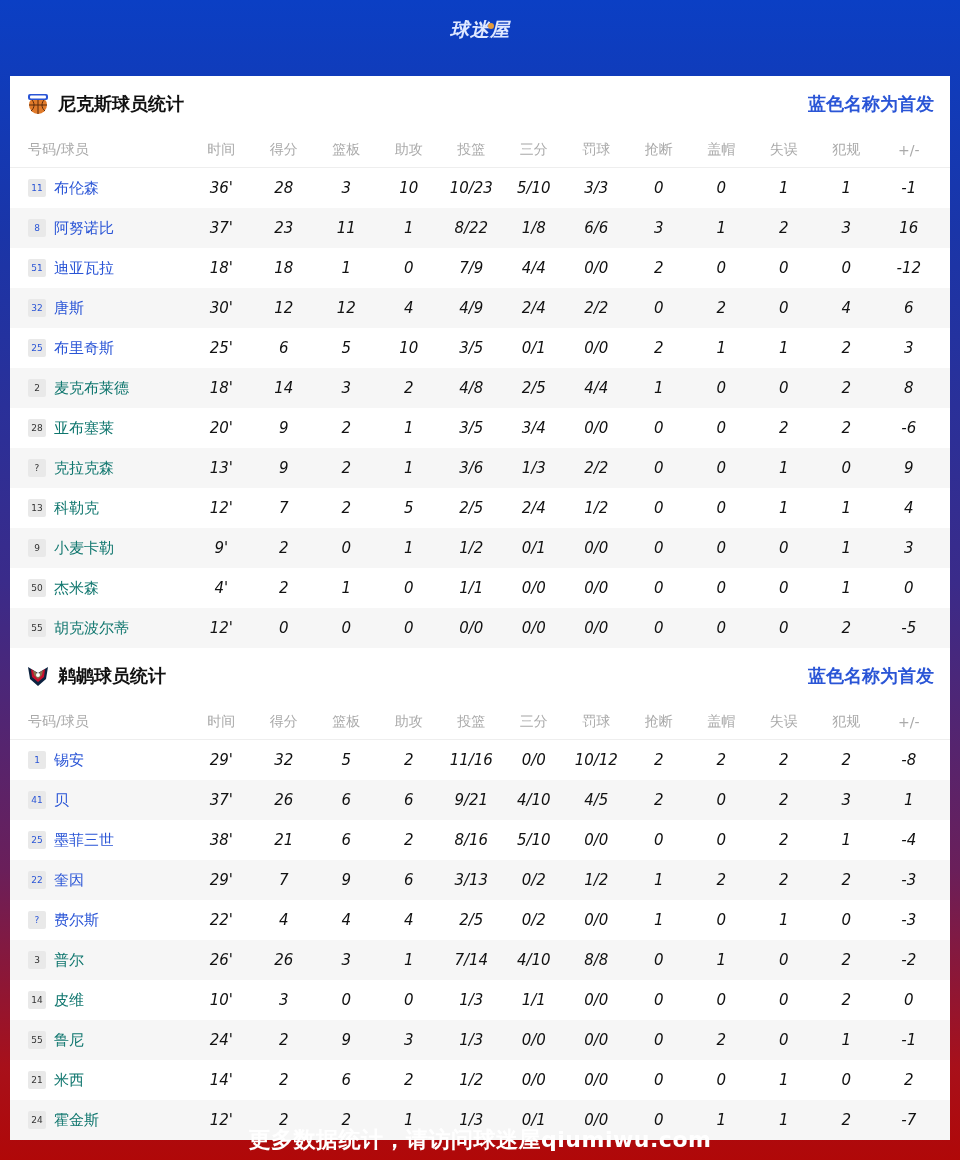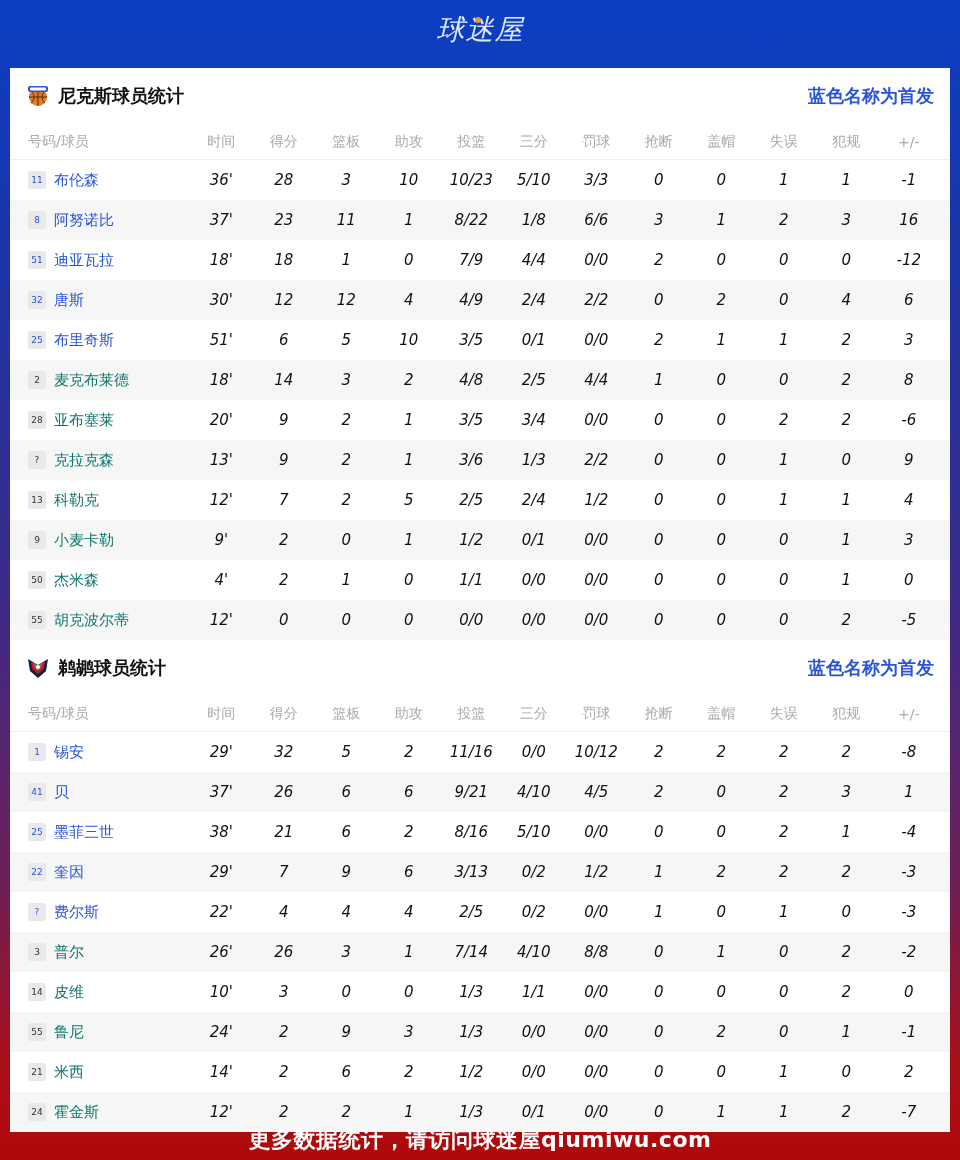--- a/index.html
+++ b/index.html
@@ -8,30 +8,30 @@
       font-family: "DejaVu Sans", "Liberation Sans", sans-serif;
       background: linear-gradient(180deg, #0b3fc4 0%, #1a35a8 20%, #3a2b8a 50%, #6a1f5a 75%, #a8101a 92%, #b00808 100%);
       position: relative;
     }
     .topbar {
       height: 60px;
       display: flex; align-items: center; justify-content: center;
     }
     .logo {
       color: #dfe8ff;
-      font-size: 28px; font-weight: normal; font-style: italic;
+      font-size: 19px; font-weight: bold; font-style: italic;
       letter-spacing: 1px;
       position: relative;
     }
     .logo .dot {
       position: absolute; width: 6px; height: 6px; border-radius: 50%;
       background: #e39a3c; left: 38px; top: 6px;
     }
     .card {
-      position: absolute; left: 10px; top: 68px; width: 940px; height: 1060px;
+      position: absolute; left: 10px; top: 76px; width: 940px; height: 1060px;
       background: #ffffff;
     }
     .section-head {
       height: 56px; display: flex; align-items: center; justify-content: space-between;
       padding: 0 16px 0 16px;
     }
     .team-title { display: flex; align-items: center; gap: 8px; }
     .team-title .t {
       font-size: 18px; font-weight: bold; color: #111;
     }
@@ -169,21 +169,21 @@
         <div class="c">2</div>
         <div class="c">0</div>
         <div class="c">4</div>
         <div class="c">6</div>
       </div>
       <div class="row">
         <div class="c-player">
           <span class="jersey starter">25</span>
           <span class="pname starter">布里奇斯</span>
         </div>
-        <div class="c">51'</div>
+        <div class="c">25'</div>
         <div class="c">6</div>
         <div class="c">5</div>
         <div class="c">10</div>
         <div class="c">3/5</div>
         <div class="c">0/1</div>
         <div class="c">0/0</div>
         <div class="c">2</div>
         <div class="c">1</div>
         <div class="c">1</div>
         <div class="c">2</div>

